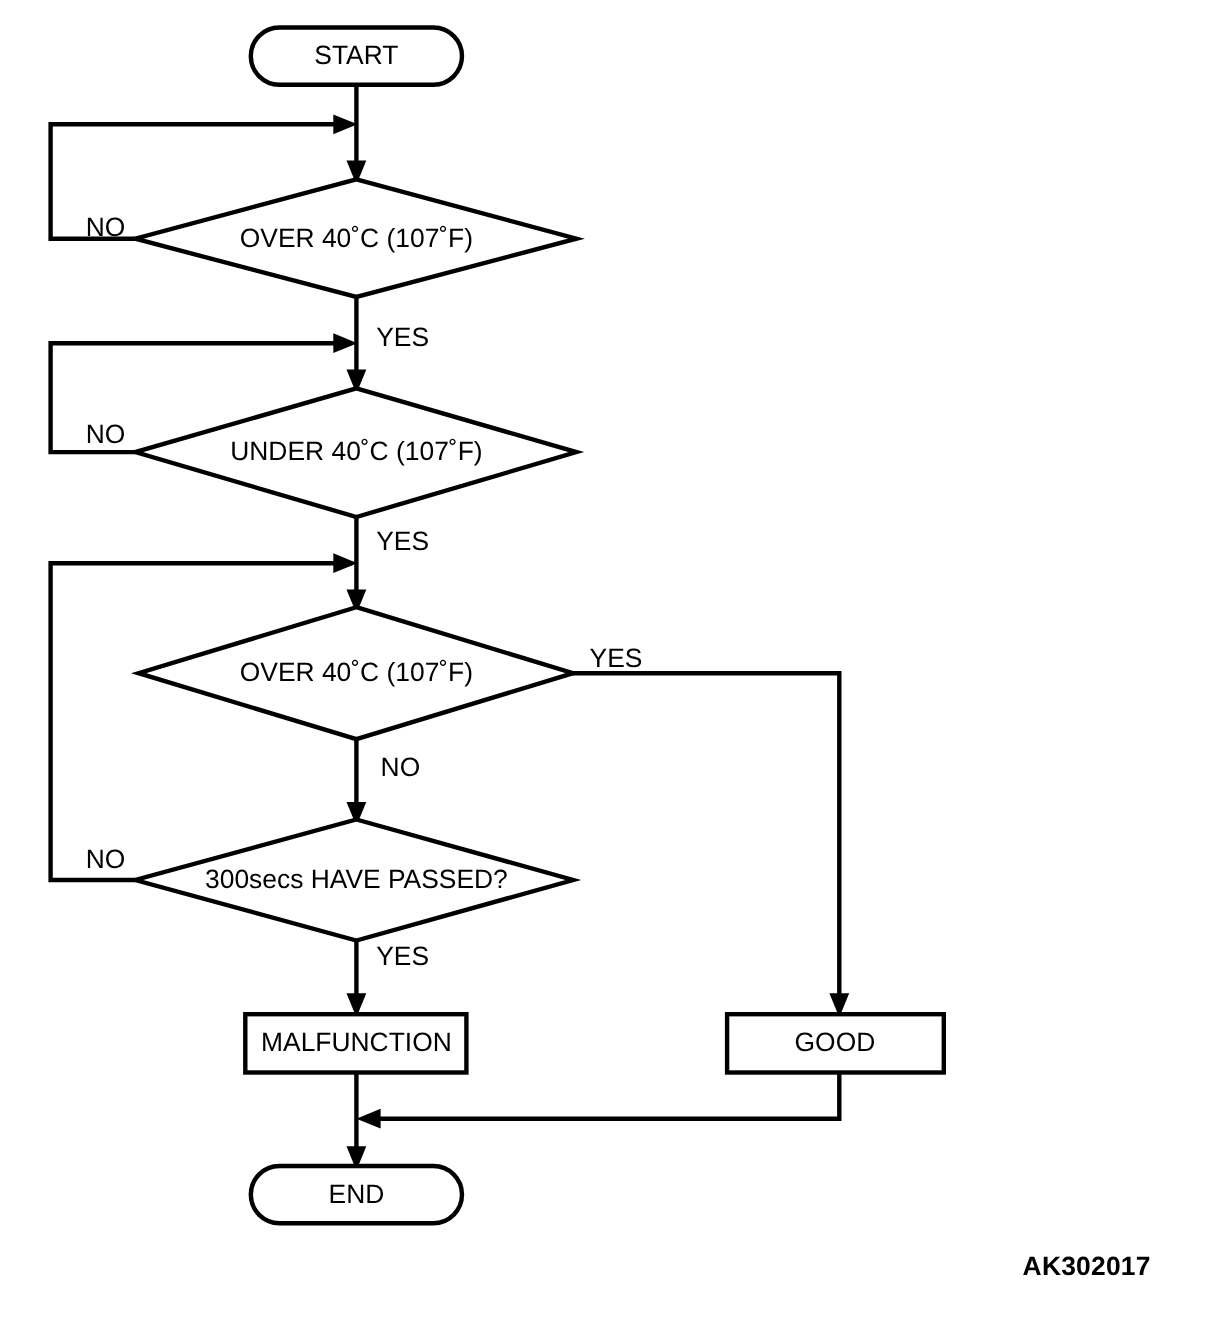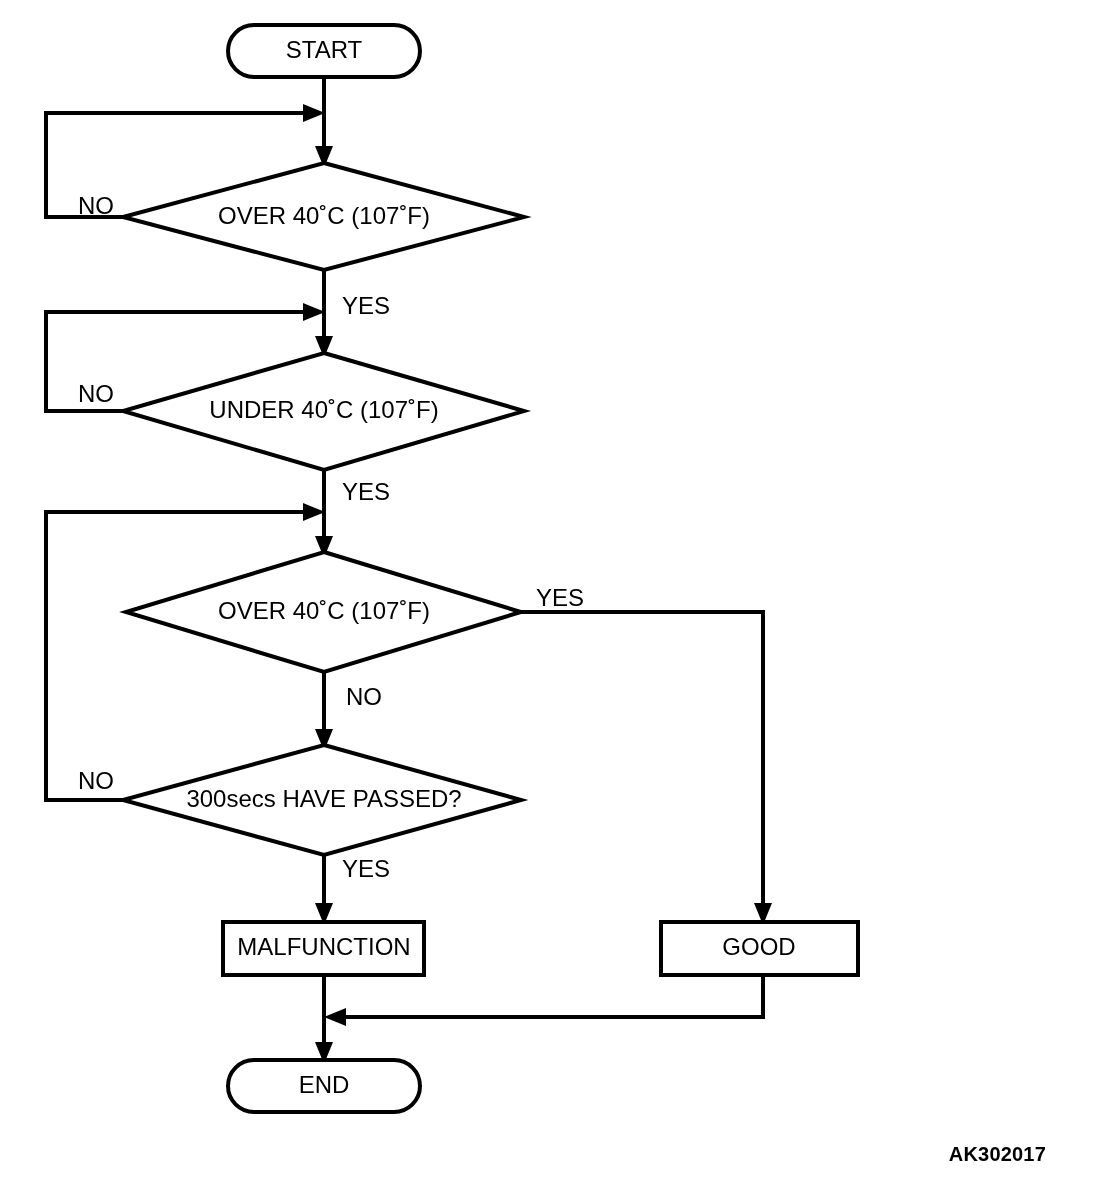--- a/index.html
+++ b/index.html
@@ -53,21 +53,21 @@
     font-size: 24px;
     fill: #000000;
     text-anchor: start;
     dominant-baseline: middle;
   }
   .watermark {
     position: absolute;
     right: 22px;
     bottom: 34px;
     font-family: "Liberation Sans", sans-serif;
-    font-size: 20px;
+    font-size: 24px;
     font-weight: bold;
     color: #000000;
     letter-spacing: 0.2px;
   }
 </style>
 </head>
 <body>
 
 <div id="page">
 

